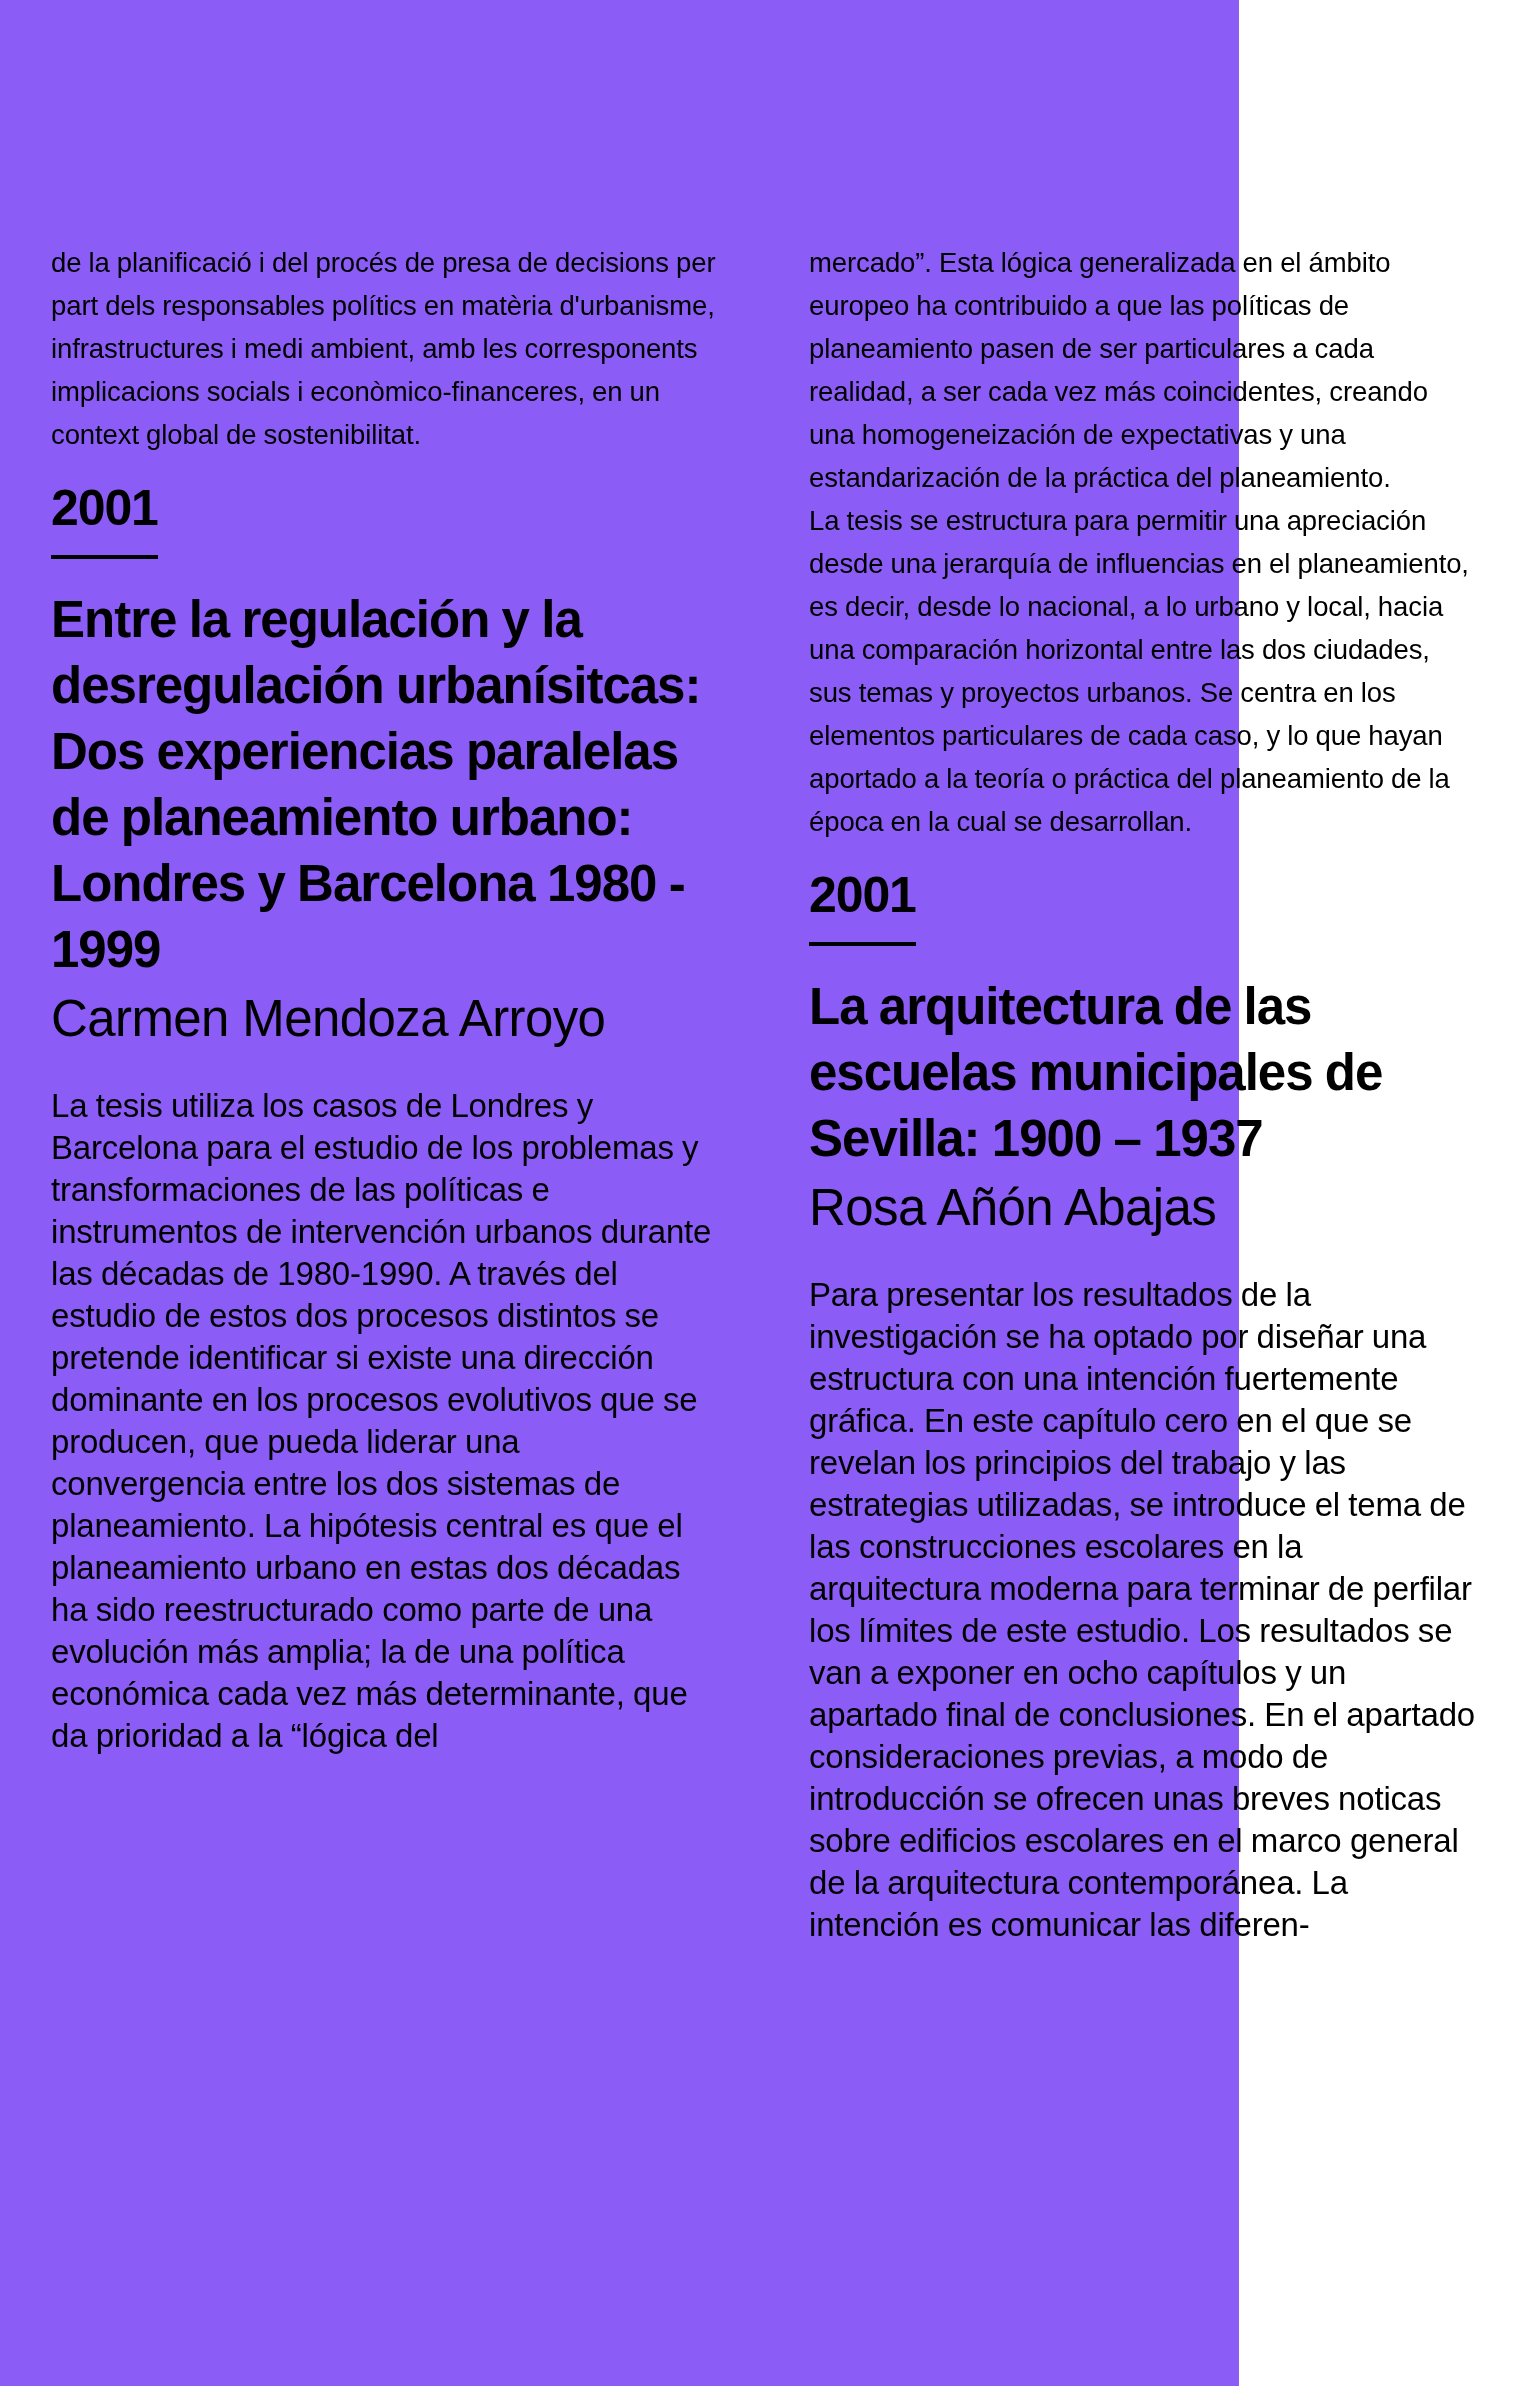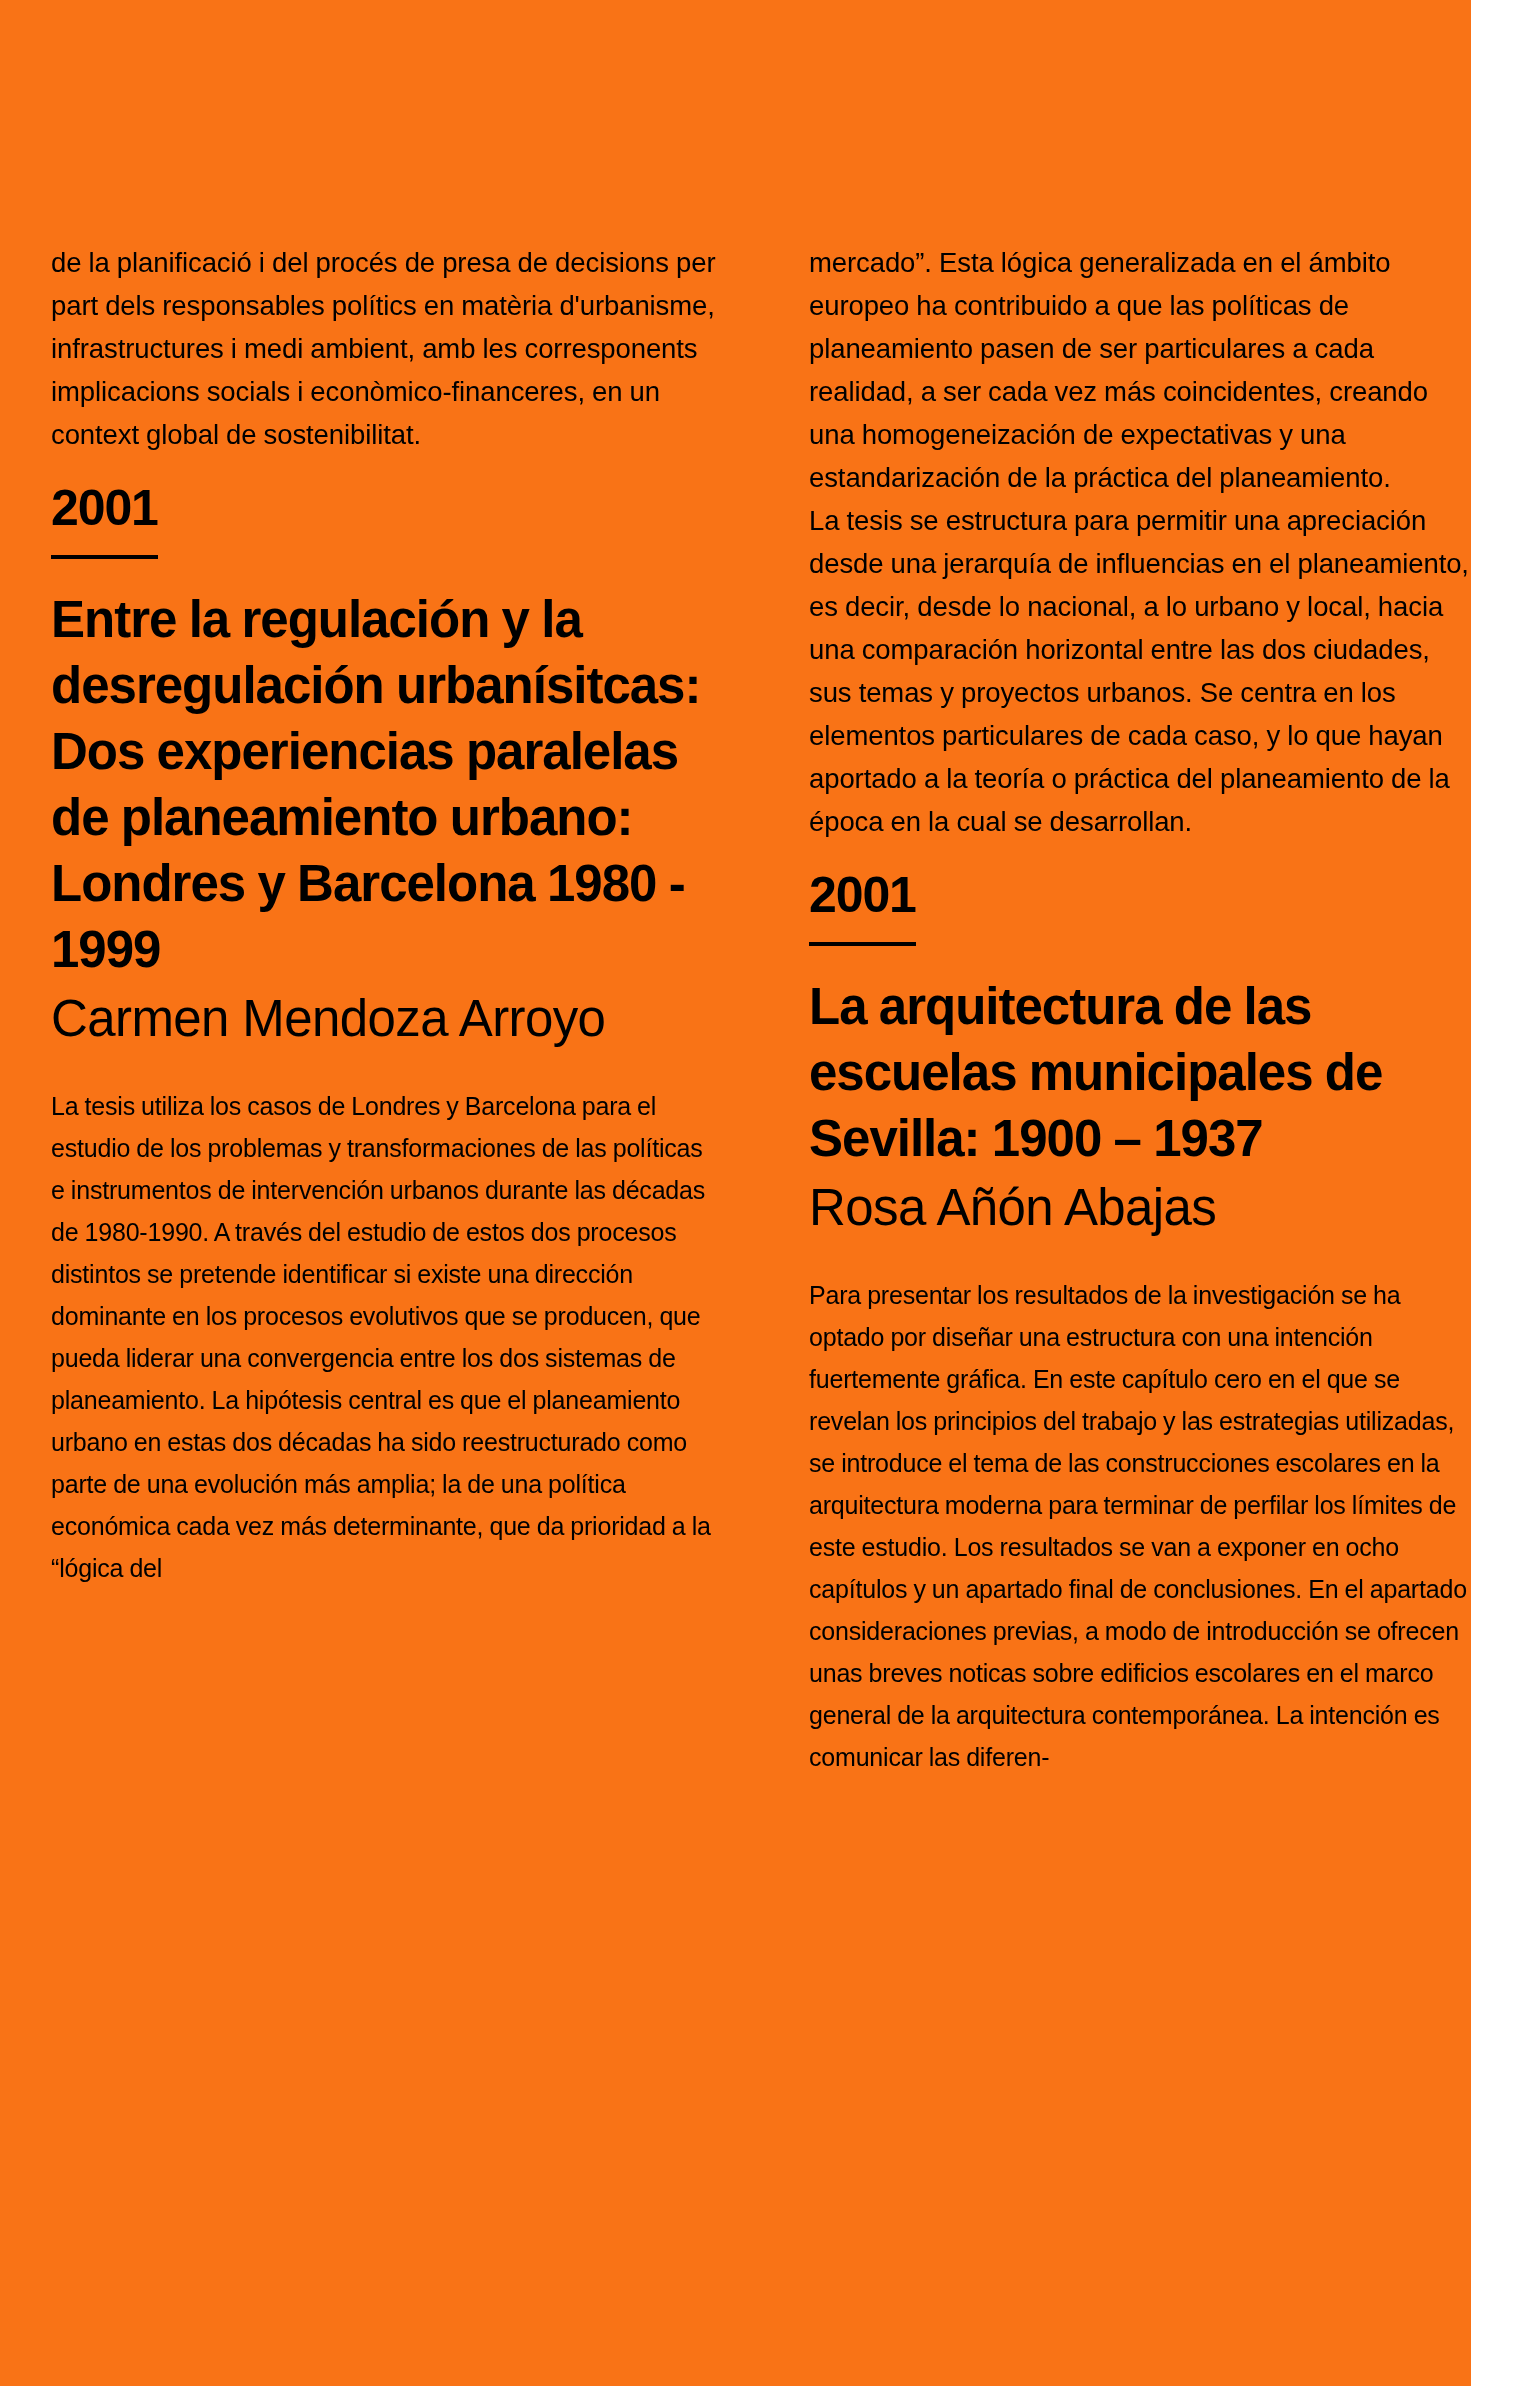--- a/index.html
+++ b/index.html
@@ -11,23 +11,23 @@
     width: 1537px;
     height: 2387px;
     font-family: "Liberation Sans", "DejaVu Sans", sans-serif;
     color: #000000;
     overflow: hidden;
   }
   .page {
     position: absolute;
     left: 0;
     top: 0;
-    width: 1471px;
+    width: 1239px;
     height: 2387px;
-    background: #f97316;
+    background: #8b5cf6;
   }
   .columns {
     position: absolute;
     left: 51px;
     top: 241px;
     width: 1426px;
     display: flex;
     flex-direction: row;
     justify-content: space-between;
   }
@@ -79,21 +79,21 @@
     font-size: 51px;
     line-height: 65px;
     font-weight: 300;
     letter-spacing: -0.6px;
     margin-top: 3px;
     font-stretch: condensed;
   }
 
   
   .abstract {
-    font-size: 25px;
+    font-size: 33px;
     line-height: 42px;
     letter-spacing: -0.2px;
     margin-top: 34px;
     font-stretch: condensed;
     word-spacing: -0.6px;
   }
   .abstract p {
     margin: 0;
   }
 </style>

